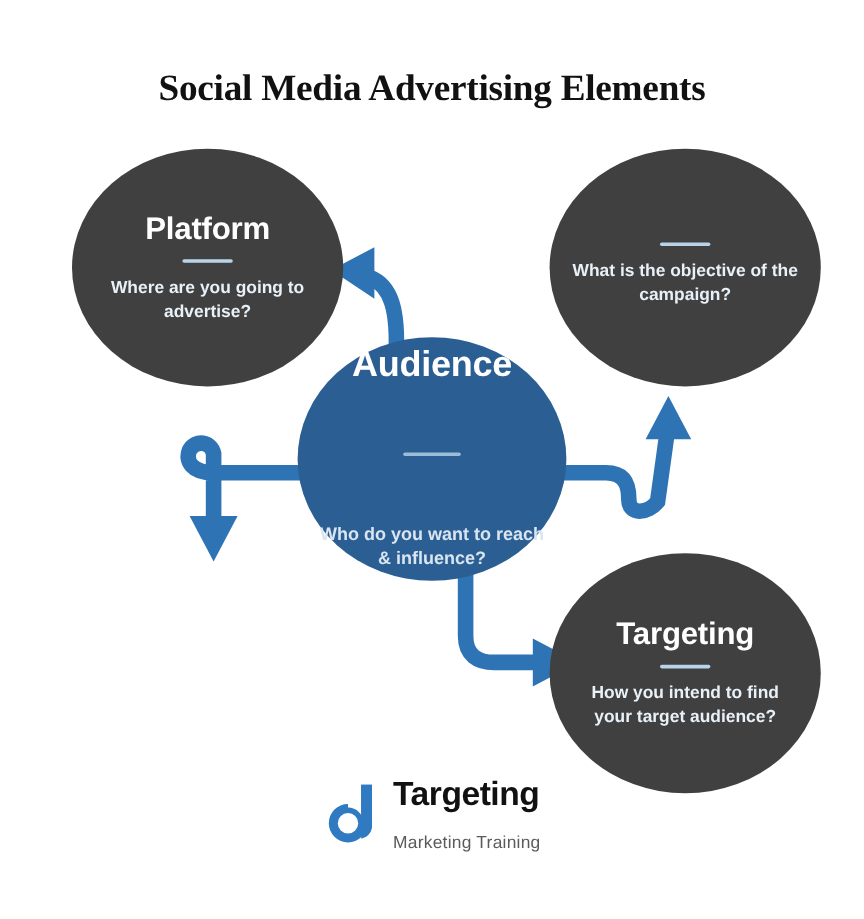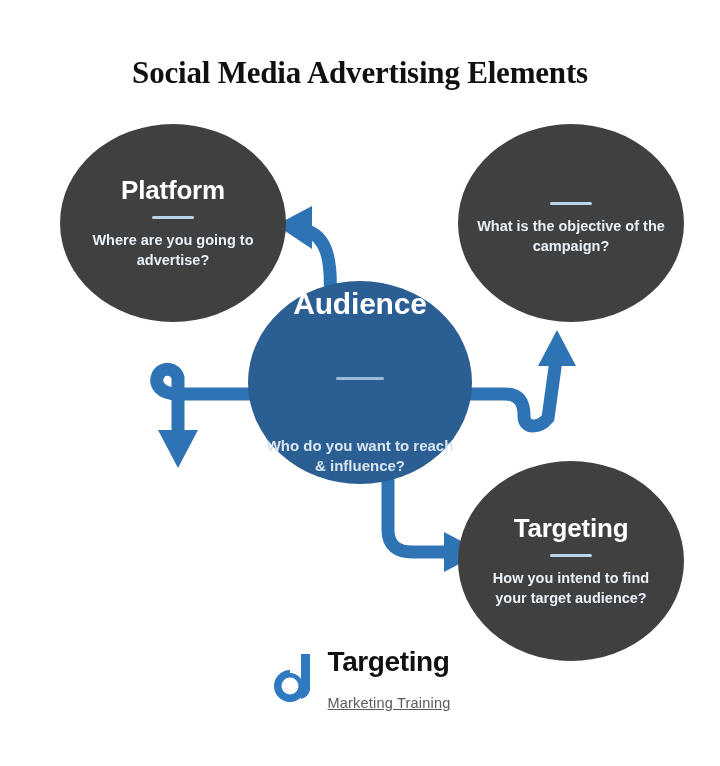--- a/index.html
+++ b/index.html
@@ -138,21 +138,20 @@
     font-size: 28px;
     font-weight: bold;
     color: #111111;
     letter-spacing: -0.4px;
   }
   .logo-tagline {
     font-size: 14.5px;
     color: #5a5a5a;
     margin-top: 20px;
     letter-spacing: 0.2px;
-    text-decoration: underline;
   }
 </style>
 </head>
 <body>
 
 <div class="canvas">
 
   <div class="title">Social Media Advertising Elements</div>
 
   <svg class="connectors" viewBox="0 0 720 766">

